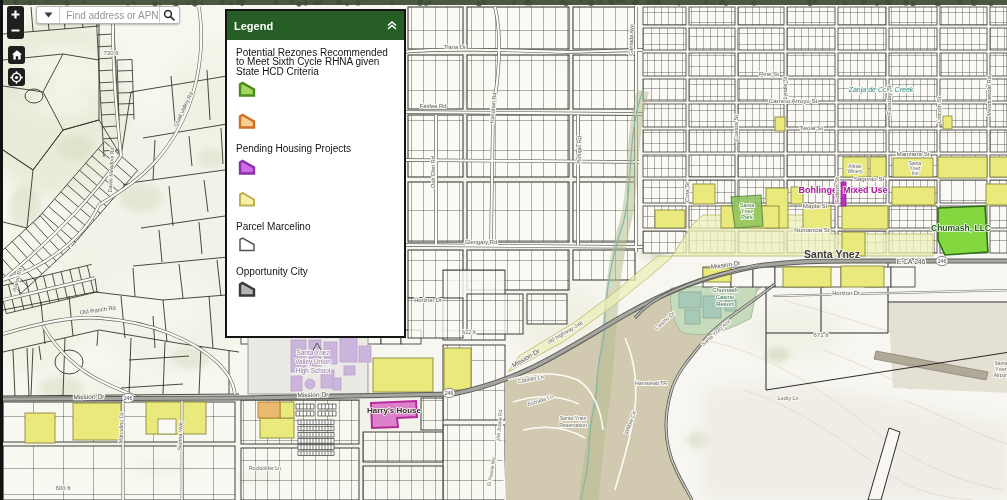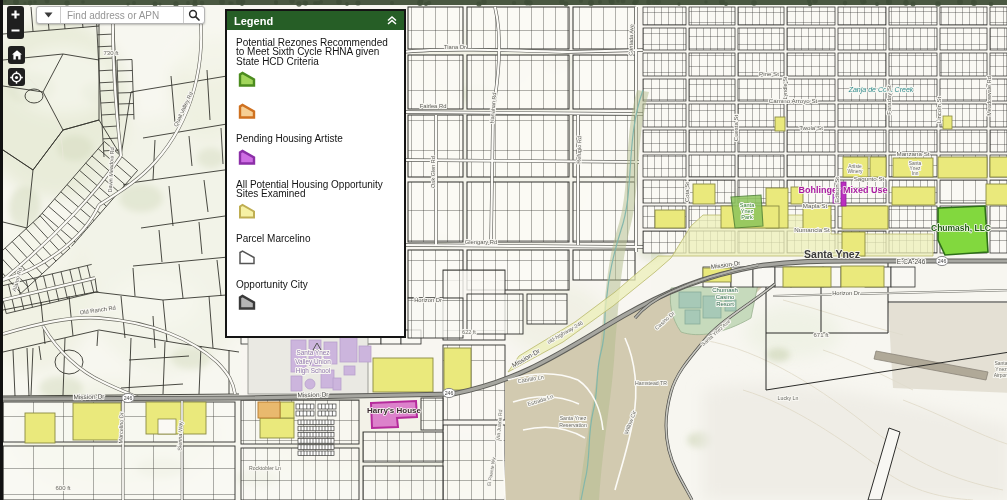--- a/index.html
+++ b/index.html
@@ -916,60 +916,59 @@
 </div>
 
 <div style="position:absolute;left:5px;top:68px;width:17px;height:18px;background:#1f1f1f;border-radius:3px;z-index:20;display:flex;align-items:center;justify-content:center">
 <svg width="13" height="13" viewBox="0 0 13 13">
         <circle cx="6.5" cy="6.5" r="4.2" fill="none" stroke="#fff" stroke-width="1.6"></circle>
         <circle cx="6.5" cy="6.5" r="1.6" fill="#fff"></circle>
         <path d="M6.5 0.2V2.5M6.5 10.5V12.8M0.2 6.5H2.5M10.5 6.5H12.8" stroke="#fff" stroke-width="1.4"></path>
       </svg>
 </div>
 
-<div style="position:absolute;left:33px;top:6px;width:169px;height:18px;background:#fff;border:1px solid #b5b5b5;border-radius:3px;box-shadow:0 1px 2px rgba(0,0,0,.25);z-index:20;display:flex;align-items:center">
+<div style="position:absolute;left:33px;top:6px;width:144px;height:18px;background:#fff;border:1px solid #b5b5b5;border-radius:3px;box-shadow:0 1px 2px rgba(0,0,0,.25);z-index:20;display:flex;align-items:center">
  <div style="width:24px;display:flex;align-items:center;justify-content:center;border-right:1px solid #ccc;height:16px">
   <svg width="9" height="6">
           <path d="M0.5 0.5 L8.5 0.5 L4.5 5.5 Z" fill="#3a3a3a"></path>
         </svg>
  </div>
  <div style="flex:1;color:#959595;font-size:10px;padding-left:6px;white-space:nowrap">Find address or APN</div>
  <div style="width:21px;display:flex;align-items:center;justify-content:center;border-left:1px solid #ccc;height:16px">
   <svg width="12" height="12" viewBox="0 0 12 12">
           <circle cx="5" cy="5" r="3.4" fill="none" stroke="#2a2a2a" stroke-width="1.5"></circle>
           <line x1="7.6" y1="7.6" x2="11" y2="11" stroke="#2a2a2a" stroke-width="1.7" stroke-linecap="round"></line>
         </svg>
  </div>
 </div>
 
 <div style="position:absolute;left:222px;top:9px;width:181px;height:329px;background:#fff;border:2px solid #141414;z-index:15">
 
- <div style="background:#265e26;color:#fff;height:19px;display:flex;align-items:center;justify-content:space-between;padding:0 7px">
+ <div style="background:#265e26;color:#fff;height:29px;display:flex;align-items:center;justify-content:space-between;padding:0 7px">
   <span style="font-size:11px;font-weight:bold">Legend</span>
   <svg width="10" height="9" viewBox="0 0 10 9">
           <path d="M1 4.5 L5 1 L9 4.5 M1 8 L5 4.5 L9 8" fill="none" stroke="#fff" stroke-width="1.5"></path>
         </svg>
  </div>
  <div style="padding:8px 9px 0 9px">
 
   <div class="itm">Potential Rezones Recommended to Meet Sixth Cycle RHNA given State HCD Criteria</div>
   <svg class="sw" width="20" height="18">
           <path d="M3 15.5 L3 4.5 L5.5 3 L17 9.5 L17 15.5 Z" fill="#a2d65c" stroke="#4c8c1f" stroke-width="2.4"></path>
         </svg>
 
   <svg class="sw" width="20" height="18">
           <path d="M3 15.5 L3 4.5 L5.5 3 L17 9.5 L17 15.5 Z" fill="#f6cf95" stroke="#cf7120" stroke-width="2.4"></path>
         </svg>
 
-  <div class="itm">Pending Housing Artiste</div>
+  <div class="itm">Pending Housing Projects</div>
   <svg class="sw" width="20" height="18">
           <path d="M3 15.5 L3 4.5 L5.5 3 L17 9.5 L17 15.5 Z" fill="#cf6ee4" stroke="#8c2fa8" stroke-width="2.4"></path>
         </svg>
 
-  <div class="itm">All Potential Housing Opportunity Sites Examined</div>
   <svg class="sw" width="20" height="18">
           <path d="M3 15.5 L3 4.5 L5.5 3 L17 9.5 L17 15.5 Z" fill="#f6f1a4" stroke="#bfae52" stroke-width="2"></path>
         </svg>
 
   <div class="itm">Parcel Marcelino</div>
   <svg class="sw" width="20" height="18">
           <path d="M3 15.5 L3 4.5 L5.5 3 L17 9.5 L17 15.5 Z" fill="#ffffff" stroke="#555" stroke-width="1.5"></path>
         </svg>
 
   <div class="itm">Opportunity City</div>

